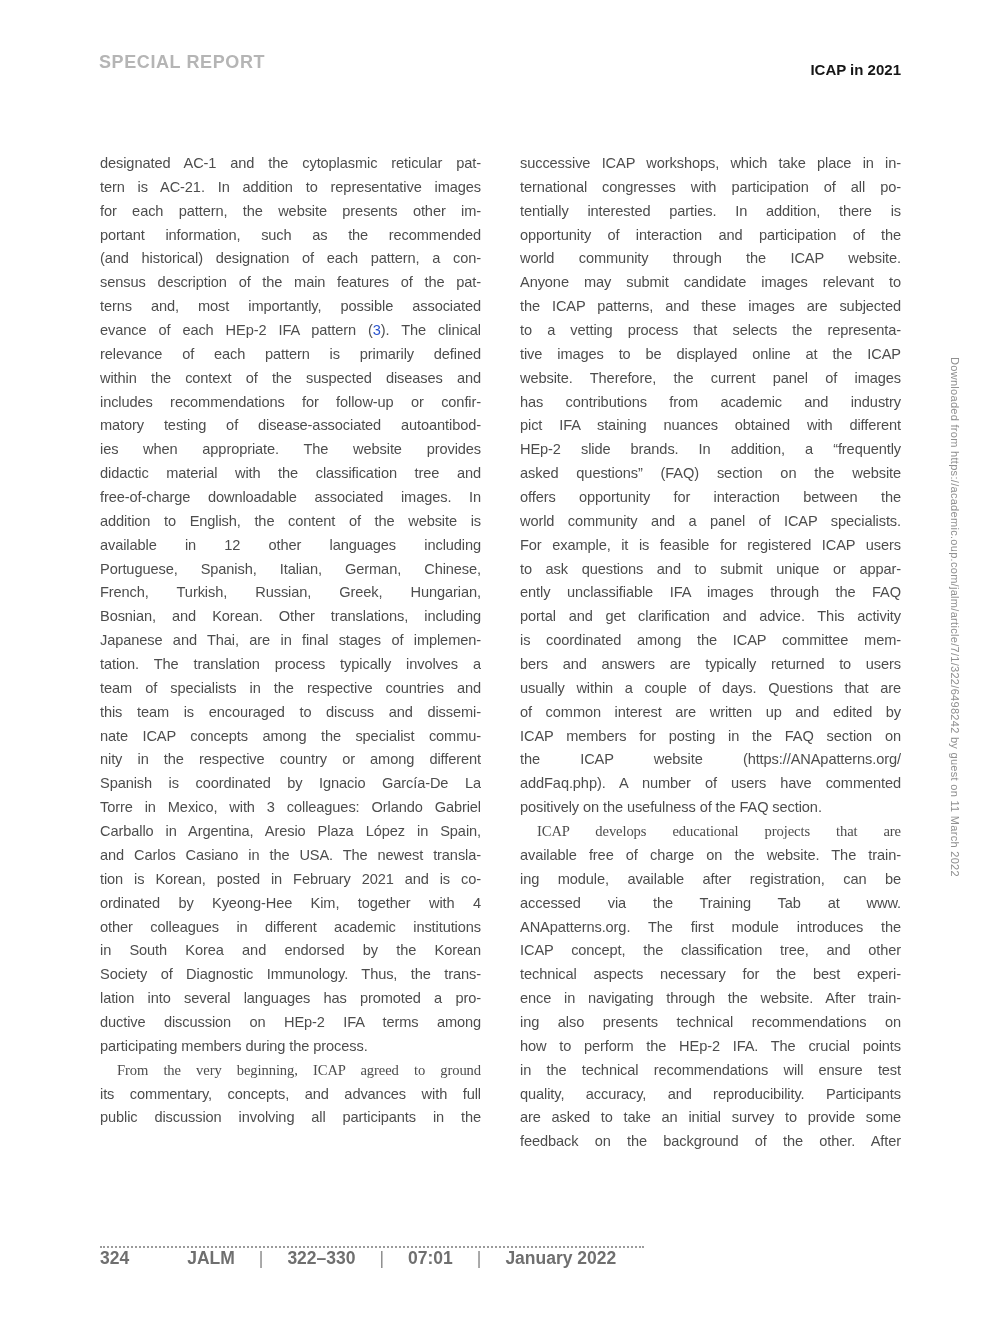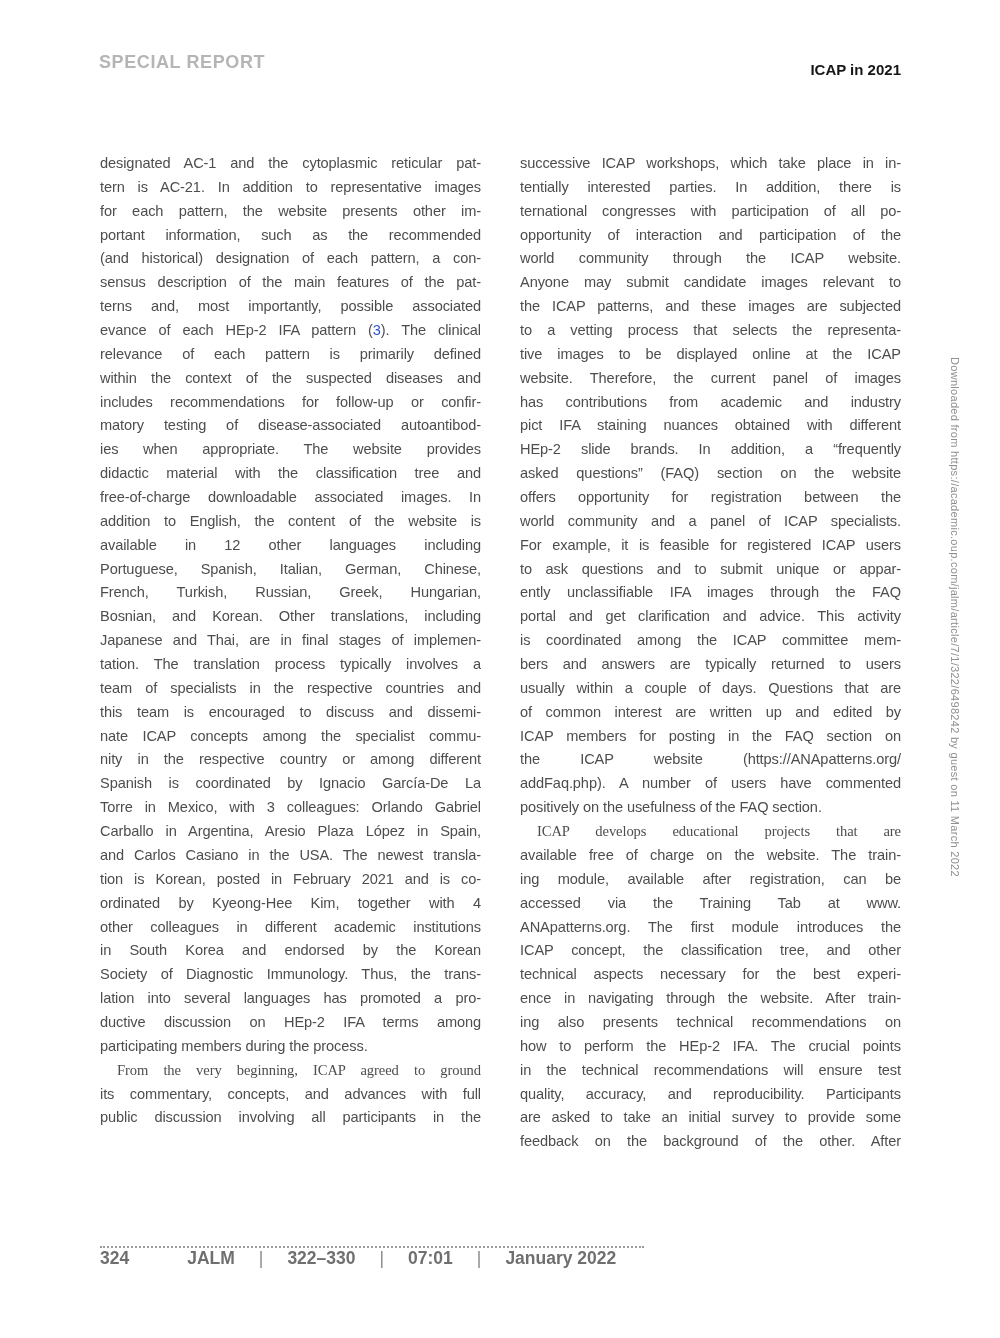--- a/index.html
+++ b/index.html
@@ -126,34 +126,34 @@
       <div class="line"><span>lation into several languages has promoted a pro-</span></div>
       <div class="line"><span>ductive discussion on HEp-2 IFA terms among</span></div>
       <div class="line para-end"><span>participating members during the process.</span></div>
       <div class="line indent"><span>From the very beginning, ICAP agreed to ground</span></div>
       <div class="line"><span>its commentary, concepts, and advances with full</span></div>
       <div class="line"><span>public discussion involving all participants in the</span></div>
     </div>
 
   <div class="col col-right">
       <div class="line"><span>successive ICAP workshops, which take place in in-</span></div>
+      <div class="line"><span>ternational congresses with participation of all po-</span></div>
       <div class="line"><span>tentially interested parties. In addition, there is</span></div>
-      <div class="line"><span>ternational congresses with participation of all po-</span></div>
       <div class="line"><span>opportunity of interaction and participation of the</span></div>
       <div class="line"><span>world community through the ICAP website.</span></div>
       <div class="line"><span>Anyone may submit candidate images relevant to</span></div>
       <div class="line"><span>the ICAP patterns, and these images are subjected</span></div>
       <div class="line"><span>to a vetting process that selects the representa-</span></div>
       <div class="line"><span>tive images to be displayed online at the ICAP</span></div>
       <div class="line"><span>website. Therefore, the current panel of images</span></div>
       <div class="line"><span>has contributions from academic and industry</span></div>
       <div class="line"><span>pict IFA staining nuances obtained with different</span></div>
       <div class="line"><span>HEp-2 slide brands. In addition, a “frequently</span></div>
       <div class="line"><span>asked questions” (FAQ) section on the website</span></div>
-      <div class="line"><span>offers opportunity for registration between the</span></div>
+      <div class="line"><span>offers opportunity for interaction between the</span></div>
       <div class="line"><span>world community and a panel of ICAP specialists.</span></div>
       <div class="line"><span>For example, it is feasible for registered ICAP users</span></div>
       <div class="line"><span>to ask questions and to submit unique or appar-</span></div>
       <div class="line"><span>ently unclassifiable IFA images through the FAQ</span></div>
       <div class="line"><span>portal and get clarification and advice. This activity</span></div>
       <div class="line"><span>is coordinated among the ICAP committee mem-</span></div>
       <div class="line"><span>bers and answers are typically returned to users</span></div>
       <div class="line"><span>usually within a couple of days. Questions that are</span></div>
       <div class="line"><span>of common interest are written up and edited by</span></div>
       <div class="line"><span>ICAP members for posting in the FAQ section on</span></div>

